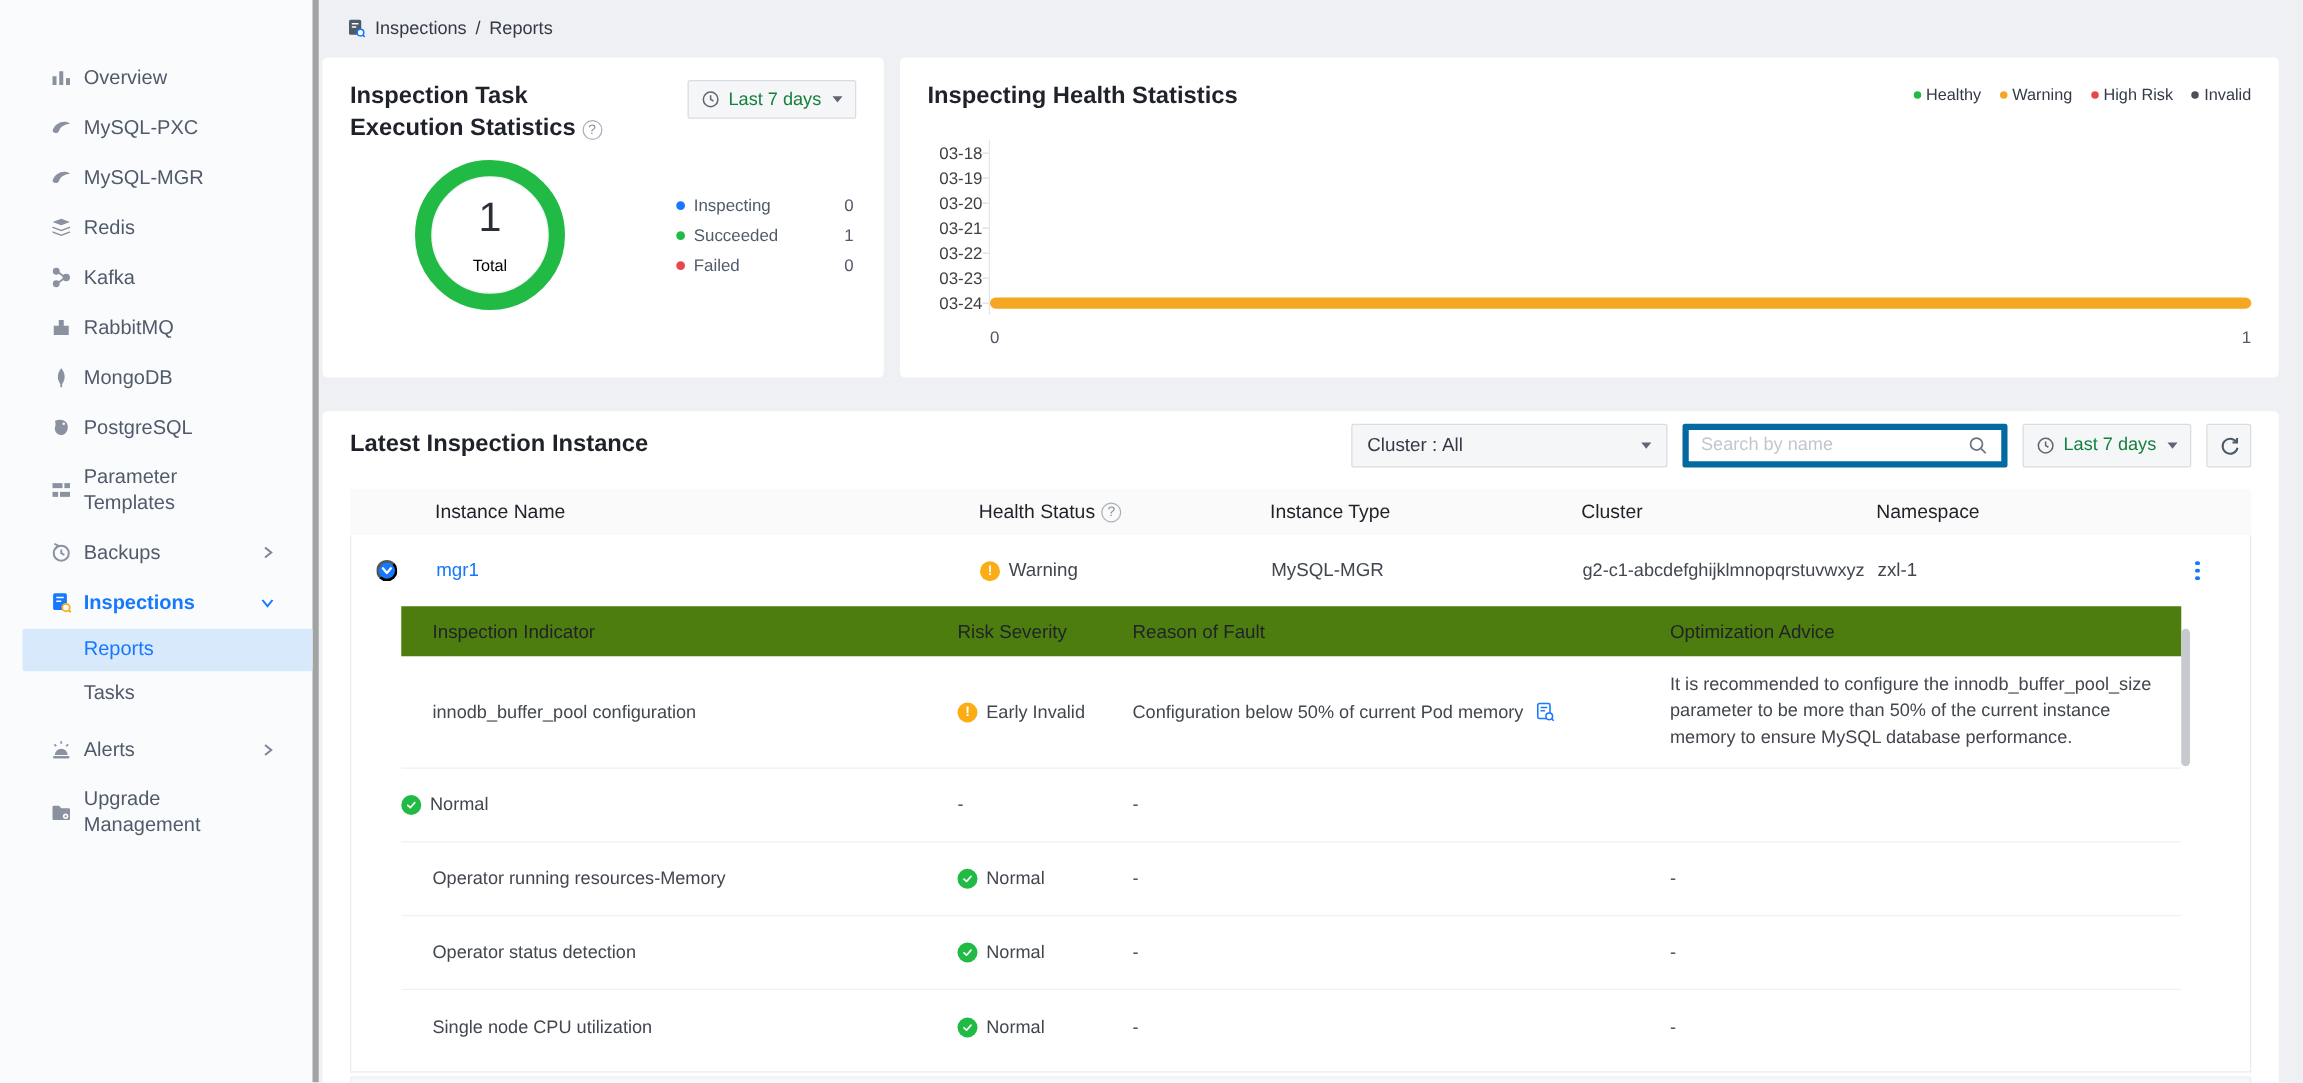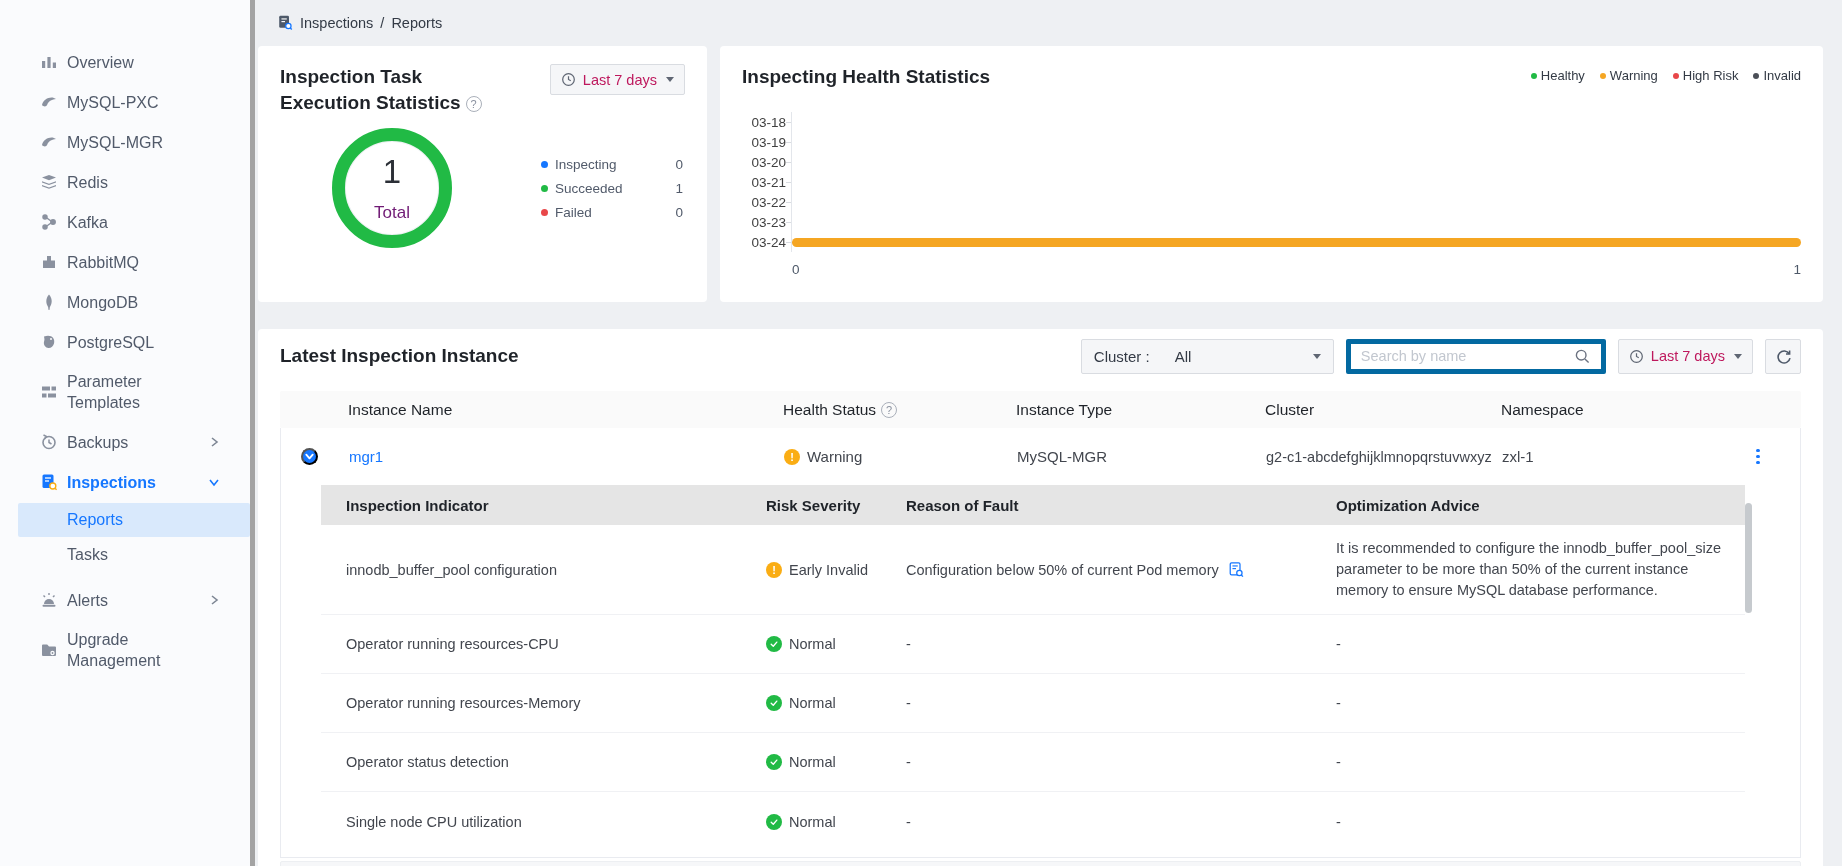--- a/index.html
+++ b/index.html
@@ -39,31 +39,31 @@
   .card-tasks { width:449px; height:256px; padding:18px 22px; flex-shrink:0; }
   .card-tasks .head { display:flex; justify-content:space-between; }
   .card-tasks .title-wrap { max-width:235px; }
   .help-icon {
     display:inline-block; width:16px; height:16px; border:1px solid #aab0ba; border-radius:50%;
     color:#8a919f; font-size:11px; line-height:14px; text-align:center; vertical-align:1px; margin-left:5px; cursor:pointer;
   }
   .help-icon::after { content:"?"; }
   .time-select {
     display:flex; align-items:center; gap:7px; height:31px; padding:0 10px;
-    background:#f5f6f8; border:1px solid #d9dce1; border-radius:2px; font-size:14.5px; color:#be185d; cursor:pointer;
+    background:#f5f6f8; border:1px solid #d9dce1; border-radius:2px; font-size:14.5px; color:#15803d; cursor:pointer;
   }
   .caret { width:0; height:0; border-left:4.5px solid transparent; border-right:4.5px solid transparent; border-top:5.5px solid #5f6673; margin-left:2px; }
   .donut-row { display:flex; align-items:center; margin-top:12px; }
   .donut {
     width:120px; height:120px; margin-left:52px; border-radius:50%;
     border:13px solid #21ba45; display:flex; flex-direction:column; align-items:center; justify-content:center;
     box-shadow:inset 0 0 0 1px #eef1f4;
   }
   .donut .total-num { font-size:33px; color:#2b2f36; line-height:36px; }
-  .donut .total-lbl { font-size:17px; color:#701a75; margin-top:13px; }
+  .donut .total-lbl { font-size:13px; color:#000000; margin-top:13px; }
   .legend-v { margin-left:auto; width:142px; margin-right:2px; }
   .legend-v .lg-row { display:flex; align-items:center; height:24px; font-size:13.5px; color:#515a6a; cursor:pointer; }
   .dot { width:7px; height:7px; border-radius:50%; margin-right:7px; flex-shrink:0; }
   .dot-blue{background:#1677ff;} .dot-green{background:#21ba45;} .dot-red{background:#e84749;}
   .dot-orange{background:#f5a623;} .dot-dark{background:#4b4f57;}
   .legend-v .lg-val { margin-left:auto; color:#515a6a; }
   
   .card-health { flex:1; height:256px; padding:18px 22px; min-width:0; }
   .card-health .head { display:flex; justify-content:space-between; align-items:flex-start; }
   .legend-h { display:flex; gap:15px; margin-top:4px; }
@@ -77,21 +77,21 @@
   .hbar { width:100%; height:9px; background:#f5a623; border-radius:5px; }
   .xaxis { display:flex; justify-content:space-between; margin:10px 0 0 50px; font-size:13.5px; color:#4e5969; }
   
   .card-table { margin-top:27px; padding:8px 22px 0 22px; height:560px; }
   .table-head { display:flex; align-items:center; height:38px;gap:29px; }
   .filters { margin-left:auto; display:flex; gap:12px; align-items:center; }
   .cluster-select {
     width:253px; height:35px; background:#f5f6f8; border:1px solid #d9dce1; border-radius:2px;
     display:flex; align-items:center; padding:0 12px; font-size:15px; color:#333a45; cursor:pointer;
   }
-  .cluster-select .cl-val { margin-left:25px; }
+  .cluster-select .cl-val { margin-left:4px; }
   .cluster-select .caret { margin-left:auto; }
   .search-box {
     width:260px; height:35px; background:#fff; border:5px solid #0369a1; border-radius:2px;
     display:flex; align-items:center; padding:0 10px;
   }
   .search-box input { border:none; outline:none; flex:1; font-size:14.5px; font-family:inherit; color:#333a45; background:transparent; }
   .search-box input::placeholder { color:#c2c7cf; }
   .time-select.tall { height:35px; }
   .refresh-btn {
     width:36px; height:35px; background:#f5f6f8; border:1px solid #d9dce1; border-radius:2px;
@@ -109,21 +109,21 @@
   .status-inline { display:flex; align-items:center; gap:7px; }
   .icon-circle { width:16px; height:16px; border-radius:50%; display:flex; align-items:center; justify-content:center; flex-shrink:0; }
   .icon-warn { background:#faad14; color:#fff; font-size:11px; font-weight:700; }
   .icon-warn::after { content:"!"; }
   .icon-ok { background:#21ba45; }
   .kebab { display:flex; flex-direction:column; gap:2.5px; align-items:center; cursor:pointer; padding:4px; }
   .kebab i { width:3.5px; height:3.5px; border-radius:50%; background:#1677ff; display:block; }
   
   .detail-wrap { margin:0 55px 6px 40px; }
   .dgrid { display:grid; grid-template-columns:445px 140px 430px 1fr; align-items:center; }
-  .dhead { background:#e5e5e5; height:40px; font-size:15px; font-weight:700; color:#1f2329; }
+  .dhead { background:#4d7c0f; height:40px; font-size:15px; font-weight:400; color:#1f2329; }
   .drow { border-bottom:1px solid #f0f1f4; font-size:14.5px; color:#42464e; }
   .drow:last-child { border-bottom:none; }
   .drow.tall { height:90px; }
   .drow.short { height:59px; }
   .cell-pad { padding-left:25px; }
   .reason-cell { display:flex; align-items:center; gap:9px; padding-right:12px; }
   .advice-cell { line-height:21px; padding-right:18px; font-size:14.5px; }
   .vscroll { position:absolute; right:48px; top:75px; width:7px; height:110px; background:#c6cace; border-radius:4px; cursor:grab; }
   .next-strip { height:14px; background:#f6f7f9; border:1px solid #edeff2; border-radius:2px; margin-top:3px; }
   svg { display:block; }
@@ -517,21 +517,20 @@
                   <line x1="5" y1="8" x2="9" y2="8" stroke="#1677ff" stroke-width="1.3"></line>
                   <circle cx="12.8" cy="13" r="3" fill="#fff" stroke="#1677ff" stroke-width="1.4"></circle>
                   <line x1="15" y1="15.2" x2="16.8" y2="17" stroke="#1677ff" stroke-width="1.5"></line>
                 </svg>
             </span>
           </span>
           <span class="advice-cell">It is recommended to configure the innodb_buffer_pool_size parameter to be more than 50% of the current instance memory to ensure MySQL database performance.</span>
         </div>
 
         <div class="dgrid drow short">
-          <span class="cell-pad">Operator running resources-CPU</span>
           <span class="status-inline">
             <span class="icon-circle icon-ok">
                 <svg width="10" height="10" viewBox="0 0 16 16">
                   <polyline points="3.5,8.5 6.8,11.5 12.5,5" fill="none" stroke="#fff" stroke-width="2.2" stroke-linecap="round" stroke-linejoin="round"></polyline>
                 </svg>
               </span>
             <span>Normal</span>
           </span>
           <span>-</span>
           <span>-</span>

